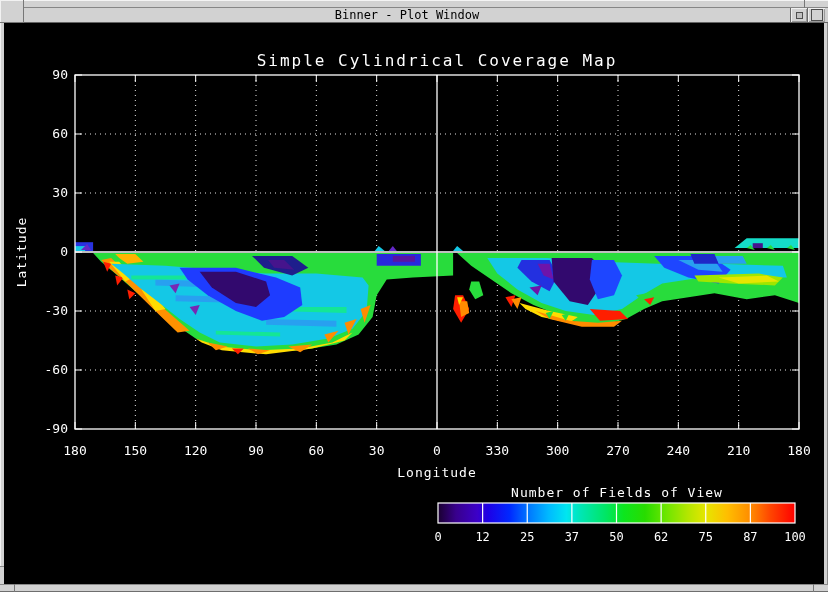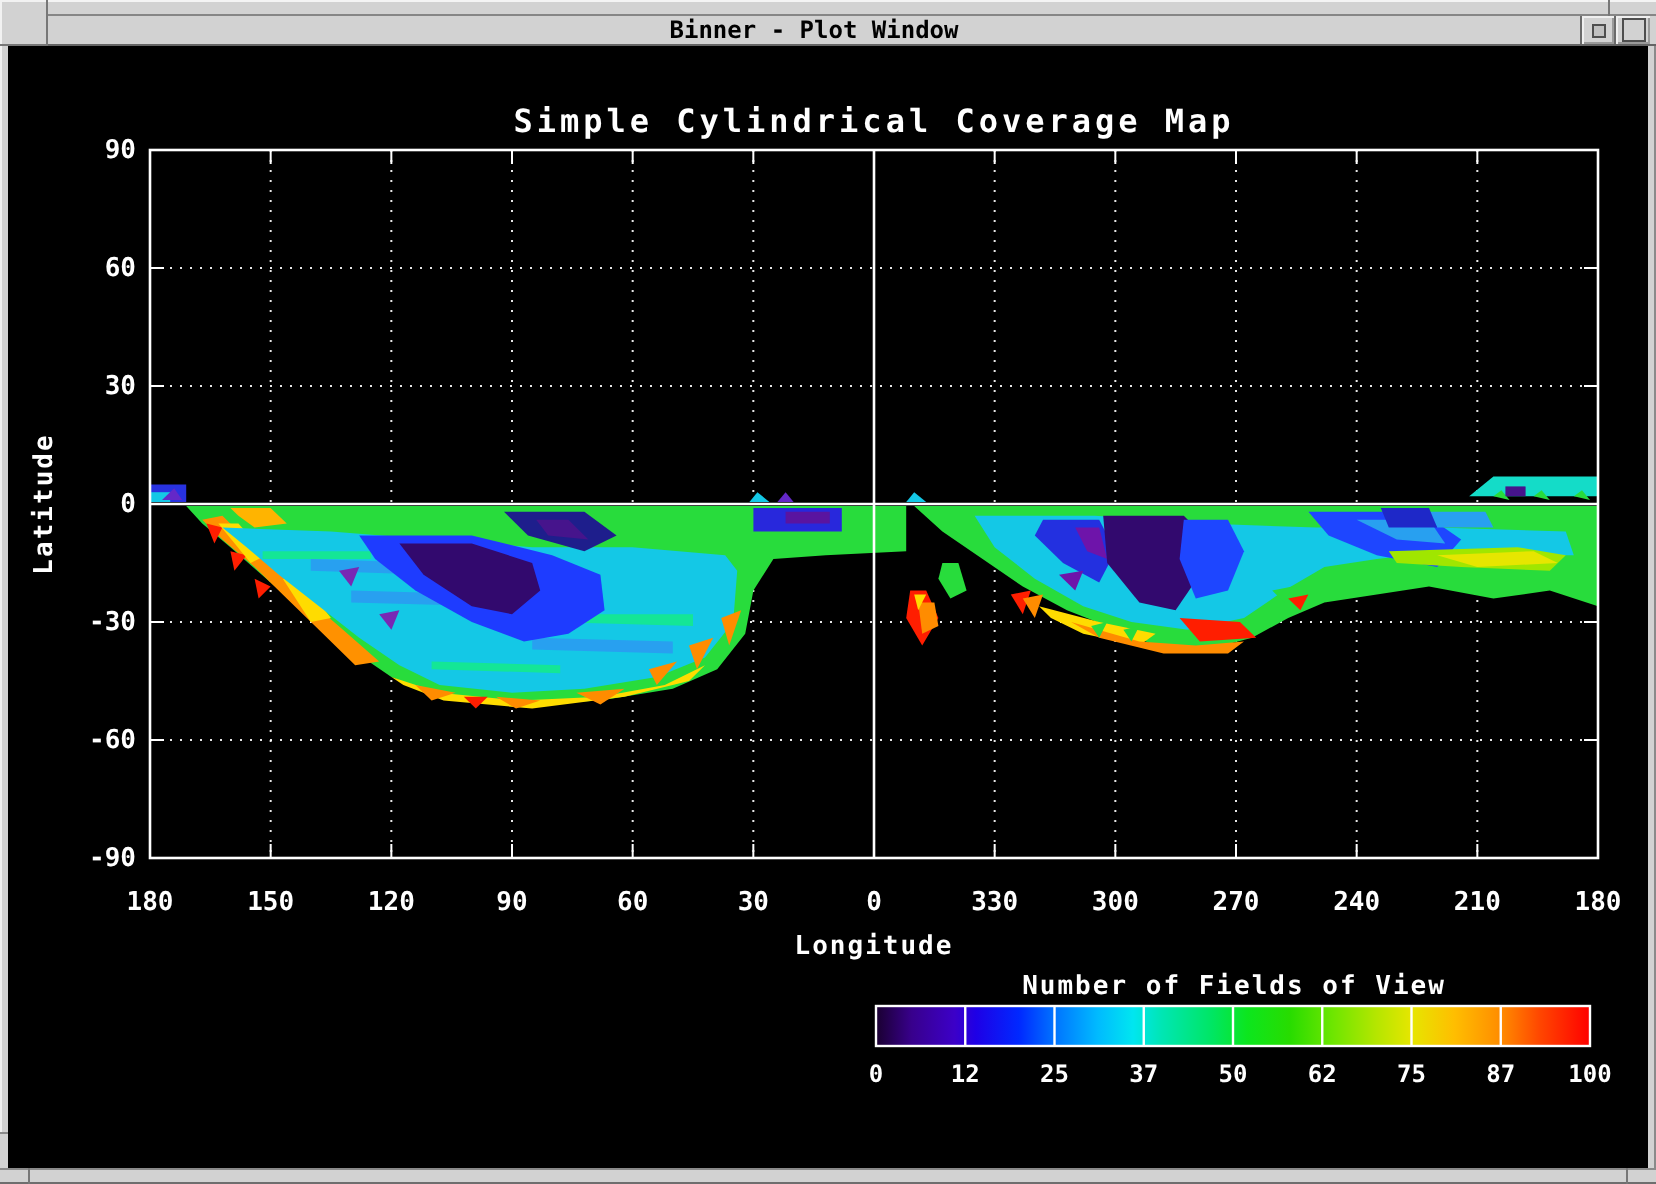--- a/index.html
+++ b/index.html
@@ -1,18 +1,18 @@
 <!DOCTYPE html>
 <html><head>
 <meta charset="utf-8">
 <style>
   html,body{margin:0;padding:0;}
   body{width:828px;height:592px;position:relative;overflow:hidden;background:#d2d2d2;
        font-family:"DejaVu Sans Mono", monospace;}
-  .win{position:absolute;inset:0;background:#d2d2d2;font-weight:bold;}
+  .win{position:absolute;inset:0;background:#d2d2d2;}
   
   .strip-top{position:absolute;left:0;top:0;width:828px;height:8px;background:#d2d2d2;
     border-top:1px solid #f4f4f4;border-bottom:1px solid #868686;box-sizing:border-box;}
   .titlebar{position:absolute;left:0;top:8px;width:828px;height:15px;background:#d2d2d2;
     border-bottom:1px solid #646464;box-sizing:border-box;}
   .tb-title{position:absolute;left:26px;right:40px;top:1px;height:13px;text-align:center;
     font-size:12px;line-height:13px;color:#000;letter-spacing:0px;white-space:nowrap;}
   .tb-btn{position:absolute;top:0;height:14px;background:#d2d2d2;border:none;margin:0;padding:0;
     border-left:1px solid #6a6a6a;box-shadow:inset 1px 1px 0 #efefef, inset -1px -1px 0 #9a9a9a;
     display:flex;align-items:center;justify-content:center;cursor:pointer;}

